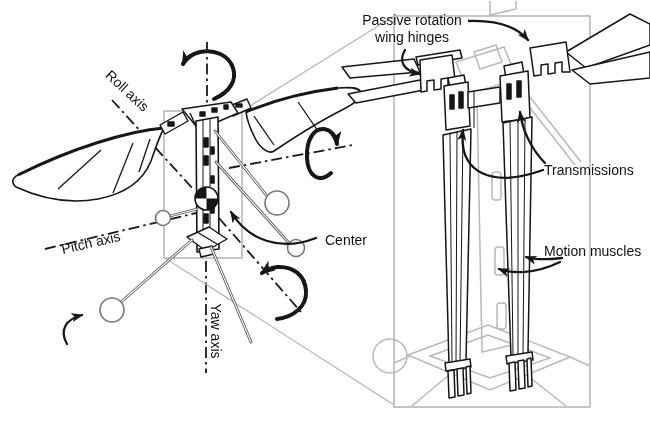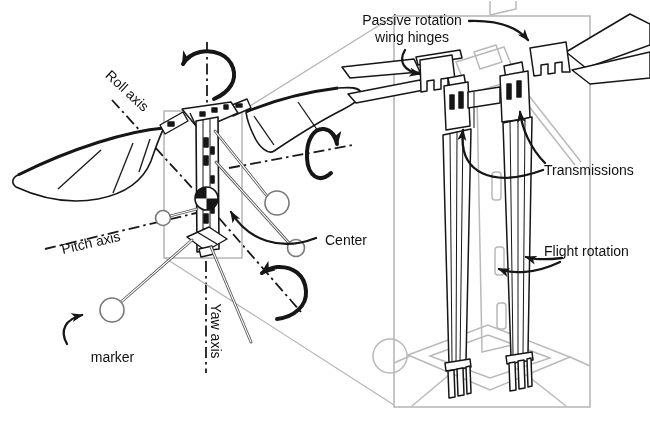--- a/index.html
+++ b/index.html
@@ -209,24 +209,23 @@
 
 <div class="lbl rot" style="left:91px;top:243px;transform:translate(-50%,-50%) rotate(-13deg);">Pitch axis</div>
 
 <div class="lbl rot" style="left:215px;top:331px;transform:translate(-50%,-50%) rotate(90deg);">Yaw axis</div>
 
 <div class="lbl center" style="left:306px;top:232px;width:80px;">
   <span>Center</span>
 </div>
 
 <div class="lbl center" style="left:50px;top:349px;width:125px;">
-  <span>marker</span>
 </div>
 
 <div class="lbl" style="left:544px;top:162px;">Transmissions</div>
 
 <div class="lbl center" style="left:350px;top:12px;width:124px;">
   <span>Passive rotation</span>
   <span>wing hinges</span>
 </div>
 
-<div class="lbl" style="left:544px;top:243px;">Flight rotation</div>
+<div class="lbl" style="left:544px;top:243px;">Motion muscles</div>
 </div>
 
 </body></html>

